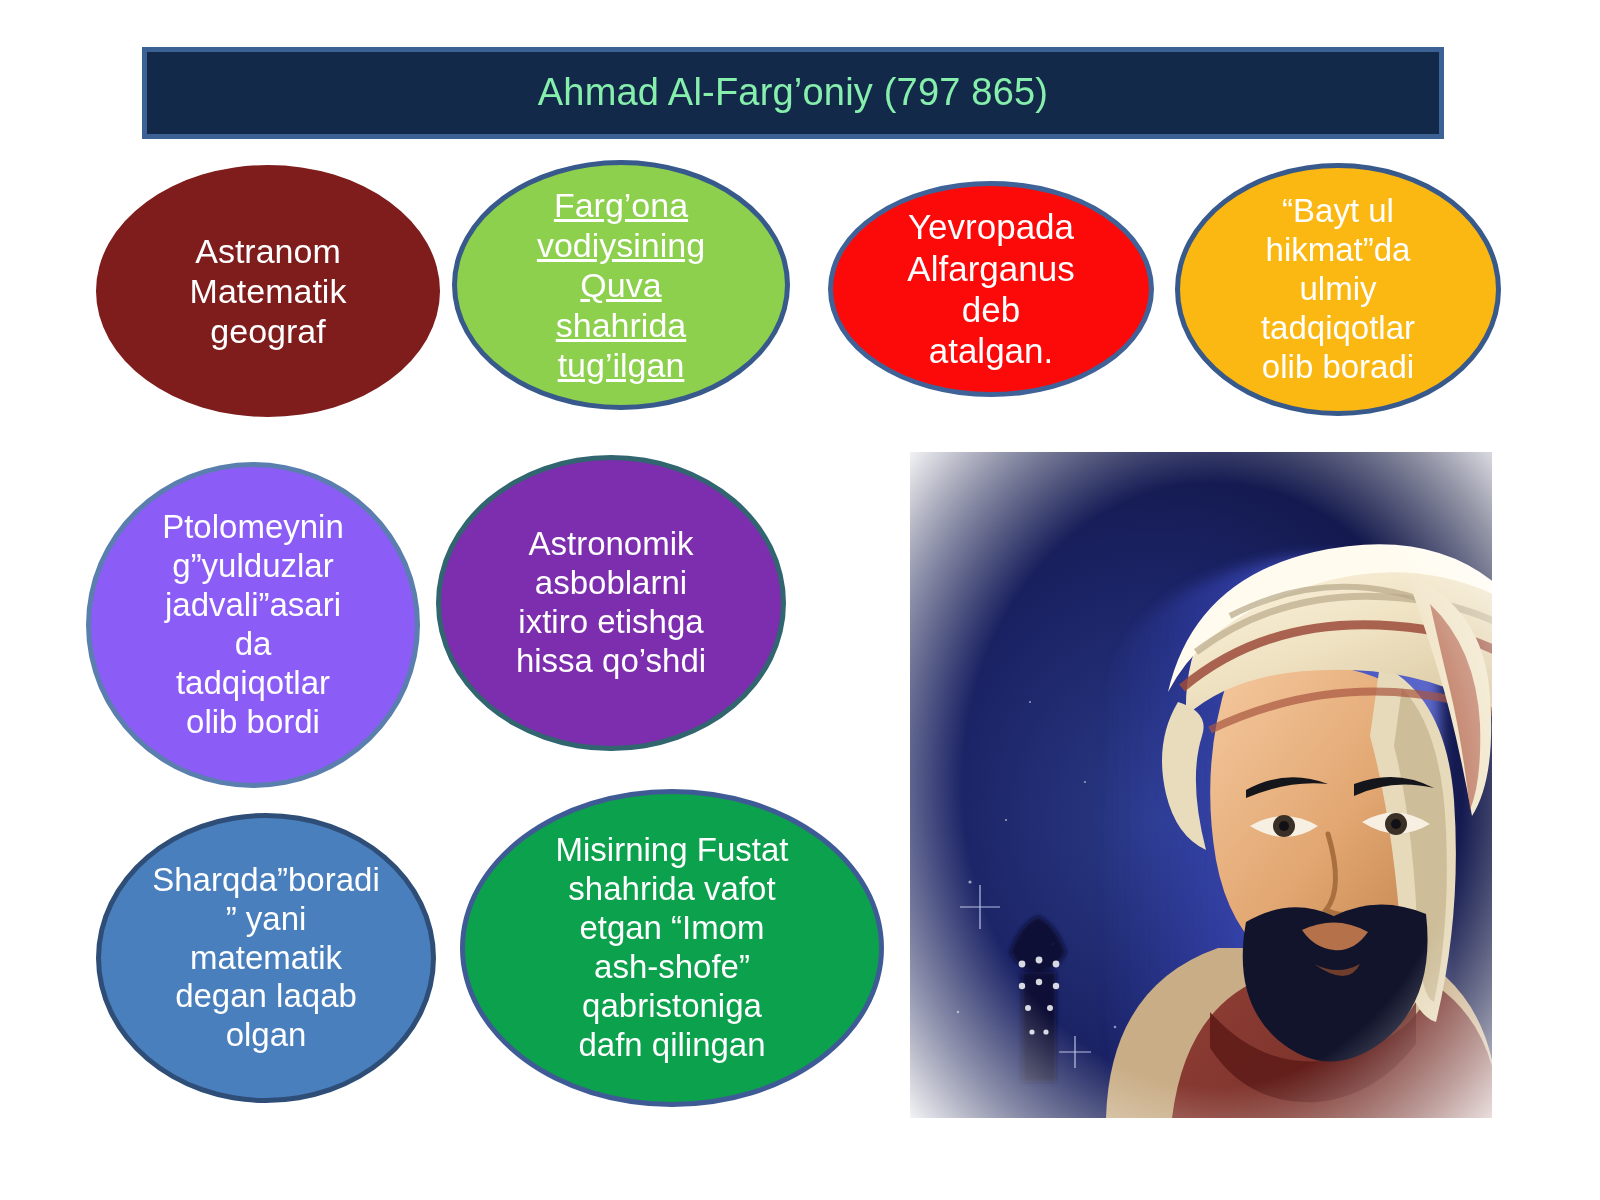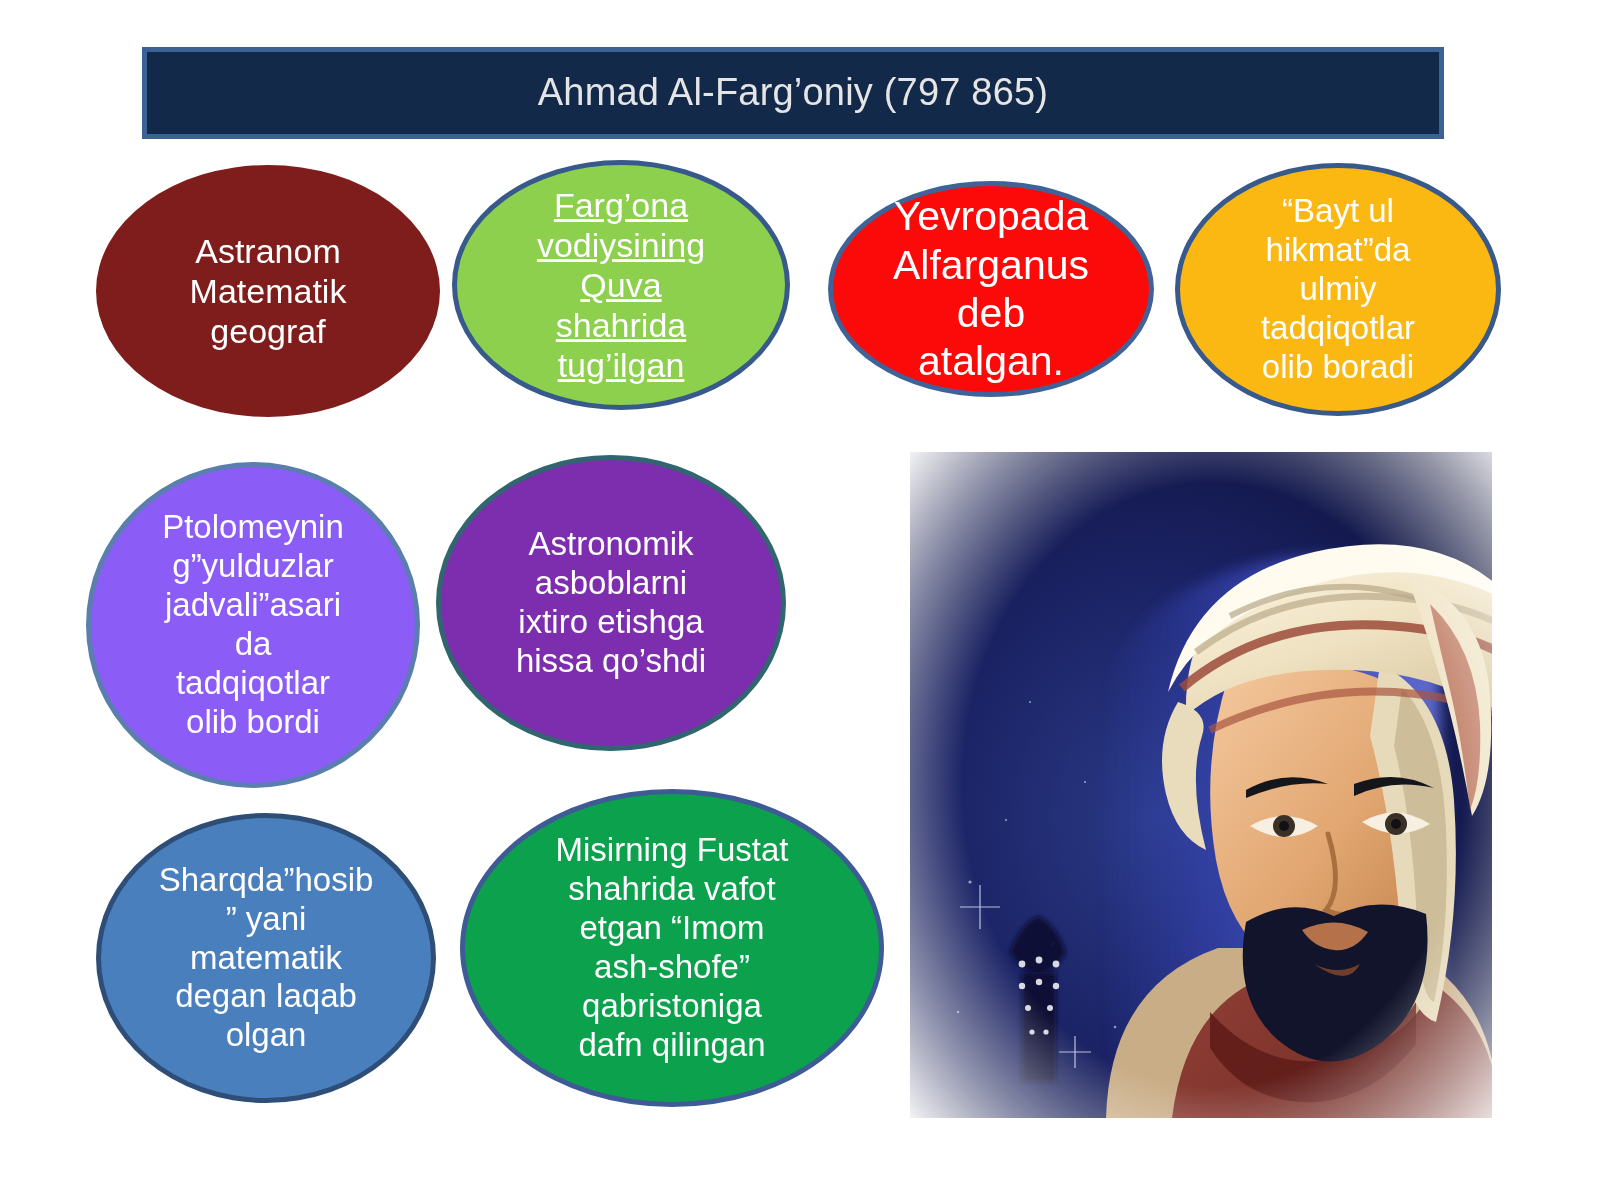--- a/index.html
+++ b/index.html
@@ -25,21 +25,21 @@
     width: 1302px;
     height: 92px;
     background: #12294A;
     border: 5px solid #3C6194;
     box-sizing: border-box;
     display: flex;
     align-items: center;
     justify-content: center;
   }
   #title-text {
-    color: #e5e5e5;
+    color: #86efac;
     font-size: 38px;
     font-weight: 400;
     letter-spacing: 0.2px;
     line-height: 1.1;
     text-align: center;
     white-space: nowrap;
   }
 
   
   .shape {
@@ -73,21 +73,21 @@
     background: #8CD04E;
     border: 5px solid #37598C;
     font-size: 34px;
     text-decoration: underline;
   }
   #shape-yevropada {
     left: 828px; top: 181px; width: 326px; height: 216px;
     border-radius: 50%;
     background: #FC0A0A;
     border: 5px solid #3F6398;
-    font-size: 41px;
+    font-size: 35px;
     align-items: center;
   }
   #shape-bayt {
     left: 1175px; top: 163px; width: 326px; height: 253px;
     border-radius: 50%;
     background: #FBB712;
     border: 5px solid #37598C;
     font-size: 33px;
     justify-content: center;
   }
@@ -198,21 +198,21 @@
 </div>
 
 <div class="shape" id="shape-astronomik">
   <span class="shape-label">Astronomik
 asboblarni
 ixtiro etishga
 hissa qo’shdi</span>
 </div>
 
 <div class="shape" id="shape-sharqda">
-  <span class="shape-label">Sharqda”hosib
+  <span class="shape-label">Sharqda”boradi
 ” yani
 matematik
 degan laqab
 olgan</span>
 </div>
 
 <div class="shape" id="shape-misirning">
   <span class="shape-label">Misirning Fustat
 shahrida vafot
 etgan “Imom

